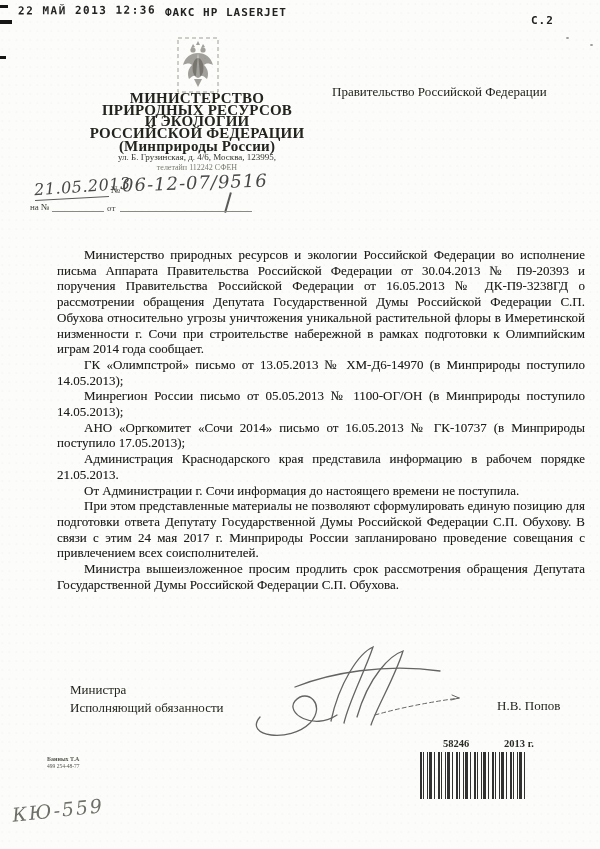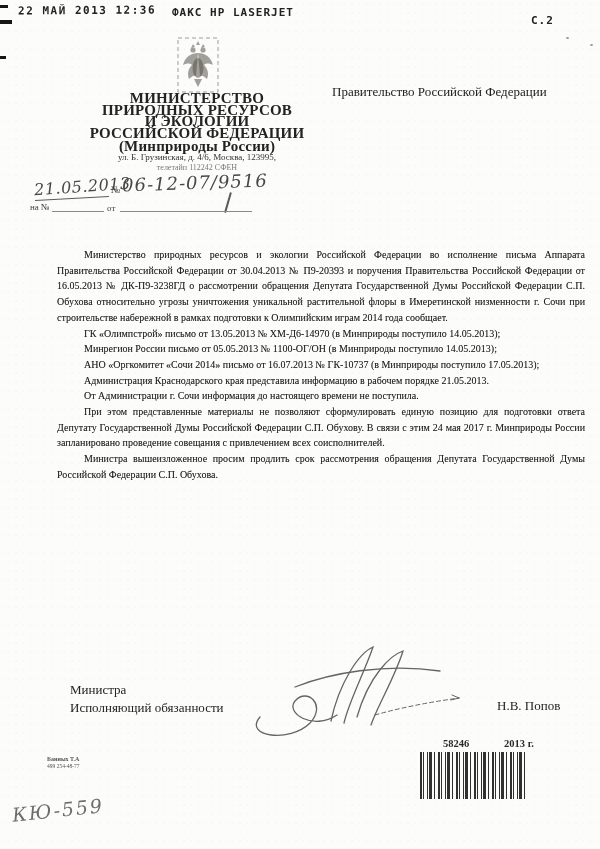--- a/index.html
+++ b/index.html
@@ -8,21 +8,21 @@
     background:#fcfcfa;
     background-image:radial-gradient(circle at 35% 45%, rgba(60,60,55,.025) 0 1px, transparent 1.2px);
     background-size:7px 9px;
     font-family:"Liberation Serif", serif;
     color:#1c1c1c;
     overflow:hidden;
   }
   
   .fax{position:absolute;font-family:"DejaVu Sans Mono", monospace;font-weight:700;color:#222;}
   .fax-datetime{left:18px;top:4px;font-size:11px;letter-spacing:1.5px;transform:rotate(-.4deg);}
-  .fax-device{left:172px;top:6px;font-size:11px;letter-spacing:1px;}
+  .fax-device{left:165px;top:6px;font-size:11px;letter-spacing:1px;}
   .fax-page{left:531px;top:14px;font-size:11px;letter-spacing:1px;}
   
   .artifact{position:absolute;background:#161616;}
   .speck{position:absolute;background:#9a9a94;border-radius:50%;}
   
   .emblem{position:absolute;left:177px;top:37px;}
   .lh{position:absolute;left:88px;width:218px;text-align:center;}
   .ministry{top:93px;font-weight:700;font-size:15px;line-height:11.5px;letter-spacing:.2px;color:#23231f;}
   .ministry div{margin:0;}
   .ministry .short{margin-top:2px;}
@@ -37,21 +37,21 @@
   .hw-slash{position:absolute;left:227px;top:192px;width:1.6px;height:21px;background:#5a5a5a;transform:rotate(16deg);}
   .ref2-label{position:absolute;font-size:9px;color:#44443f;}
   .ref2-na{left:30px;top:202px;}
   .ref2-ot{left:107px;top:203px;}
   .ref-line{position:absolute;border-bottom:1px solid #8a8a82;height:0;}
   .ref-line1{left:52px;top:211px;width:52px;}
   .ref-line2{left:120px;top:211px;width:132px;}
   
   .addressee{position:absolute;left:332px;top:84px;font-size:13px;color:#22221e;}
   
-  .body-text{position:absolute;left:57px;top:247px;width:528px;font-size:10px;line-height:15.7px;text-align:justify;color:#1d1d1a;text-shadow:0 0 .5px rgba(20,20,20,.35);}
+  .body-text{position:absolute;left:57px;top:247px;width:528px;font-size:13px;line-height:15.7px;text-align:justify;color:#1d1d1a;text-shadow:0 0 .5px rgba(20,20,20,.35);}
   .body-text p{margin:0;text-indent:27px;}
   
   .sig-pos{position:absolute;left:70px;top:681px;font-size:13px;line-height:17.5px;color:#23231f;}
   .sig-name{position:absolute;left:497px;top:698px;font-size:13px;color:#23231f;}
   .sig-svg{position:absolute;left:235px;top:645px;}
   
   .reg-num{position:absolute;left:443px;top:738px;font-size:10.5px;font-weight:700;color:#2a2a26;}
   .reg-year{position:absolute;left:504px;top:738px;font-size:10.5px;font-weight:700;color:#2a2a26;}
   .barcode{
     position:absolute;left:420px;top:752px;width:106px;height:47px;
@@ -124,21 +124,21 @@
   <div class="ref-line ref-line1"></div>
   <div class="ref2-label ref2-ot">от</div>
   <div class="ref-line ref-line2"></div>
 
   <div class="addressee">Правительство Российской Федерации</div>
 
   <div class="body-text">
     <p>Министерство природных ресурсов и экологии Российской Федерации во исполнение письма Аппарата Правительства Российской Федерации от 30.04.2013 № П9-20393 и поручения Правительства Российской Федерации от 16.05.2013 № ДК-П9-3238ГД о рассмотрении обращения Депутата Государственной Думы Российской Федерации С.П. Обухова относительно угрозы уничтожения уникальной растительной флоры в Имеретинской низменности г. Сочи при строительстве набережной в рамках подготовки к Олимпийским играм 2014 года сообщает.</p>
     <p>ГК «Олимпстрой» письмо от 13.05.2013 № ХМ-Д6-14970 (в Минприроды поступило 14.05.2013);</p>
     <p>Минрегион России письмо от 05.05.2013 № 1100-ОГ/ОН (в Минприроды поступило 14.05.2013);</p>
-    <p>АНО «Оргкомитет «Сочи 2014» письмо от 16.07.2013 № ГК-10737 (в Минприроды поступило 17.05.2013);</p>
+    <p>АНО «Оргкомитет «Сочи 2014» письмо от 16.05.2013 № ГК-10737 (в Минприроды поступило 17.05.2013);</p>
     <p>Администрация Краснодарского края представила информацию в рабочем порядке 21.05.2013.</p>
     <p>От Администрации г. Сочи информация до настоящего времени не поступила.</p>
     <p>При этом представленные материалы не позволяют сформулировать единую позицию для подготовки ответа Депутату Государственной Думы Российской Федерации С.П. Обухову. В связи с этим 24 мая 2017 г. Минприроды России запланировано проведение совещания с привлечением всех соисполнителей.</p>
     <p>Министра вышеизложенное просим продлить срок рассмотрения обращения Депутата Государственной Думы Российской Федерации С.П. Обухова.</p>
   </div>
 
   <div class="sig-pos">
     <div>Министра</div>
     <div>Исполняющий обязанности</div>
   </div>

